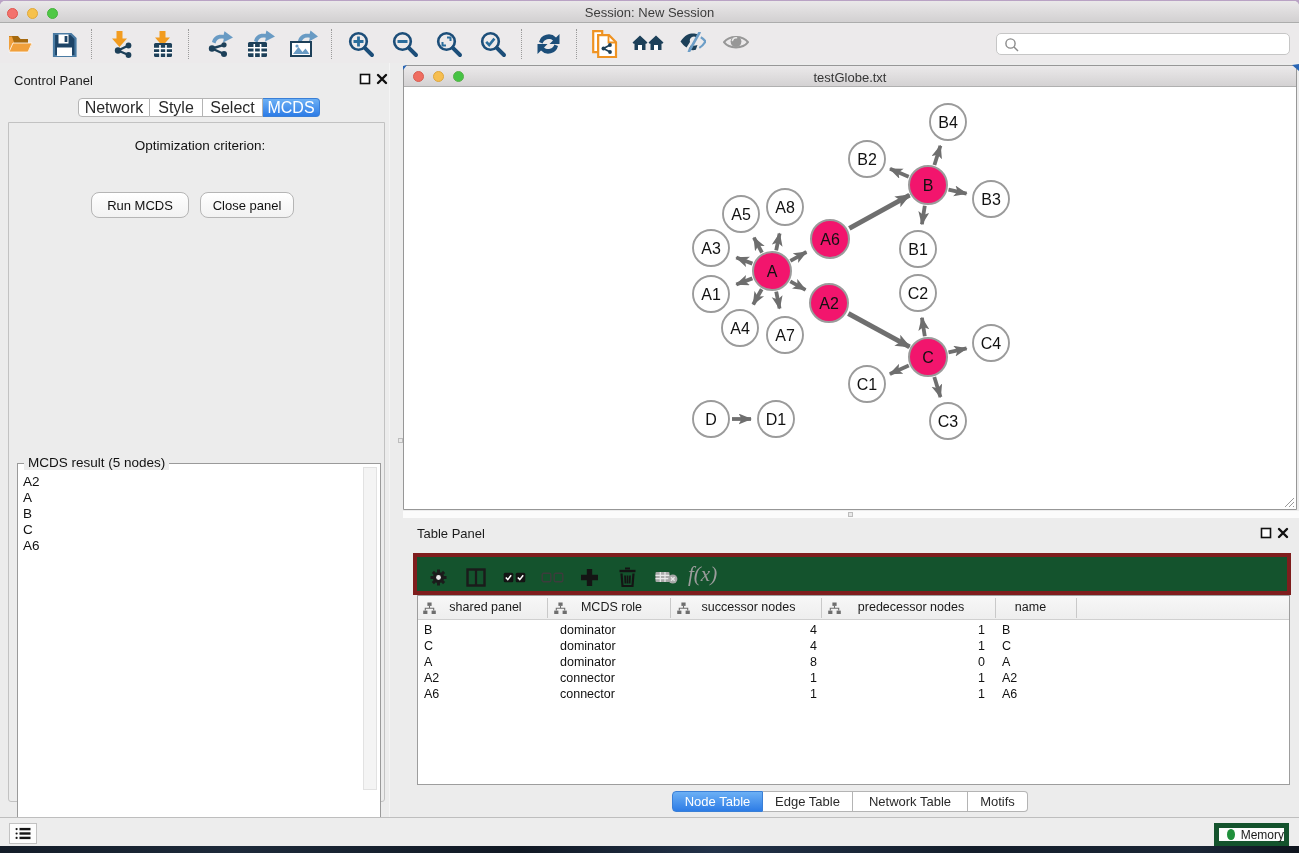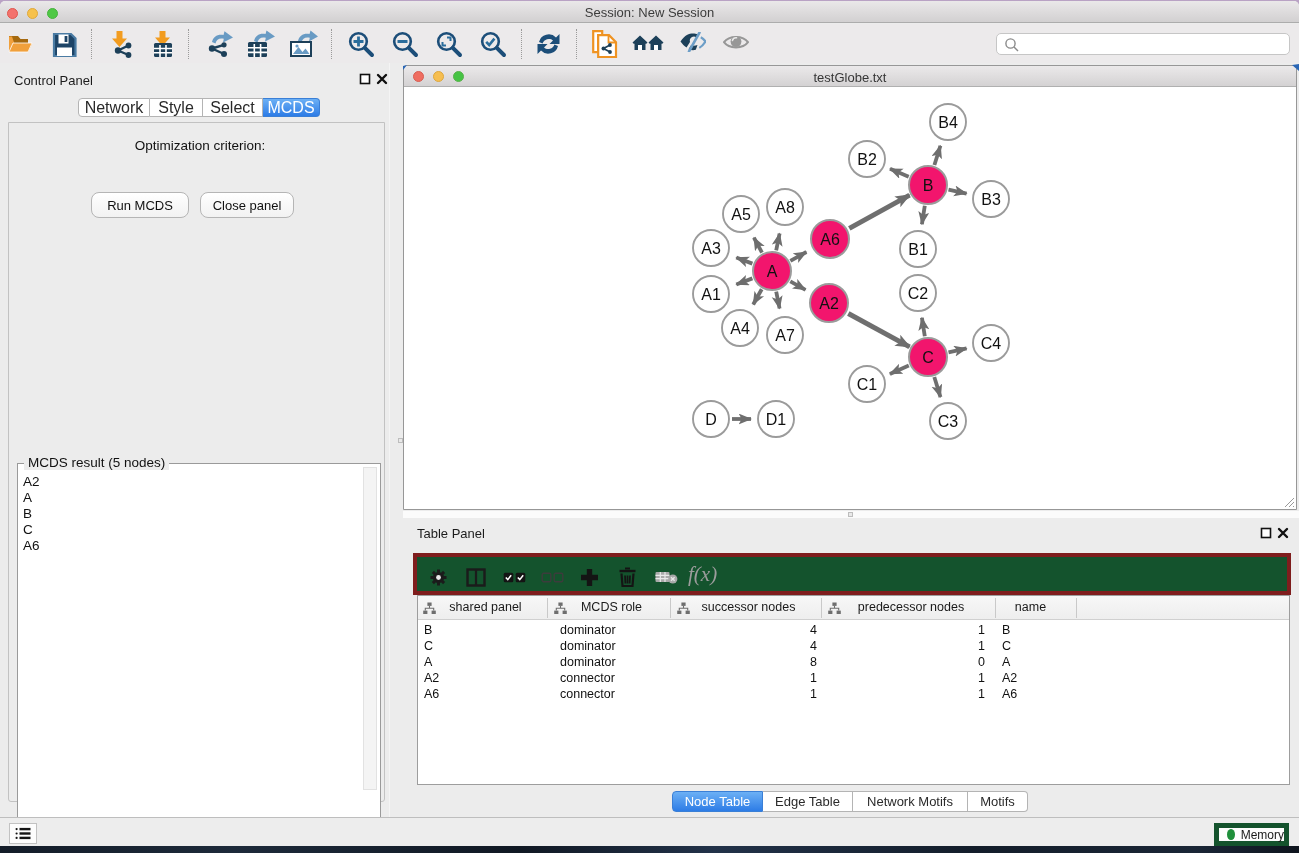--- a/index.html
+++ b/index.html
@@ -414,21 +414,21 @@
  </div>
  <div class="trow" style="left:6px;top:26px">B<br>C<br>A<br>A2<br>A6</div>
  <div class="trow" style="left:142px;top:26px">dominator<br>dominator<br>dominator<br>connector<br>connector</div>
  <div class="trow" style="left:252px;top:26px;width:147px;text-align:right">4<br>4<br>8<br>1<br>1</div>
  <div class="trow" style="left:403px;top:26px;width:164px;text-align:right">1<br>1<br>0<br>1<br>1</div>
  <div class="trow" style="left:584px;top:26px">B<br>C<br>A<br>A2<br>A6</div>
 </div>
 <div class="btabs">
  <div class="btab sel first" style="width:91px">Node Table</div>
  <div class="btab" style="width:90px">Edge Table</div>
- <div class="btab" style="width:115px">Network Motifs</div>
+ <div class="btab" style="width:115px">Network Table</div>
  <div class="btab last" style="width:60px">Motifs</div>
 </div>
 <div class="statusbar"></div>
 <div class="listbtn">
  <svg width="16" height="13" viewBox="0 0 16 13">
   <g fill="#141414">
    <rect x="0.5" y="1" width="2.2" height="2.2" rx="1.1"></rect>
           <rect x="0.5" y="5.4" width="2.2" height="2.2" rx="1.1"></rect>
           <rect x="0.5" y="9.8" width="2.2" height="2.2" rx="1.1"></rect>
    <rect x="4.5" y="0.9" width="11" height="2.4"></rect>

